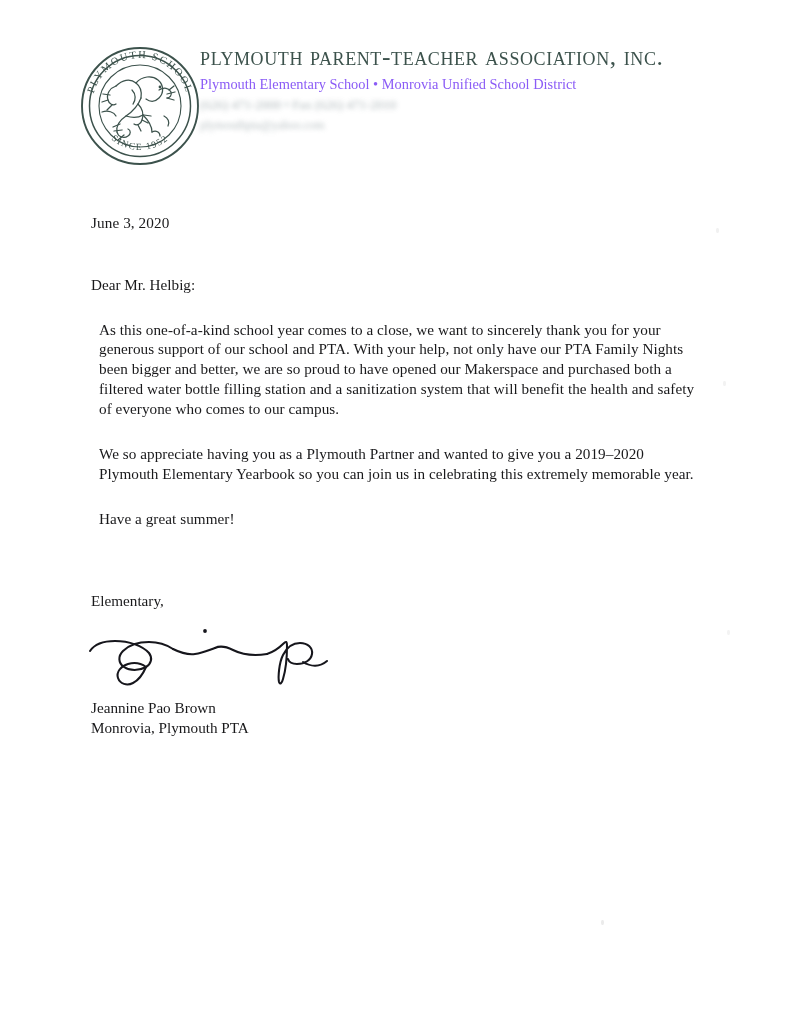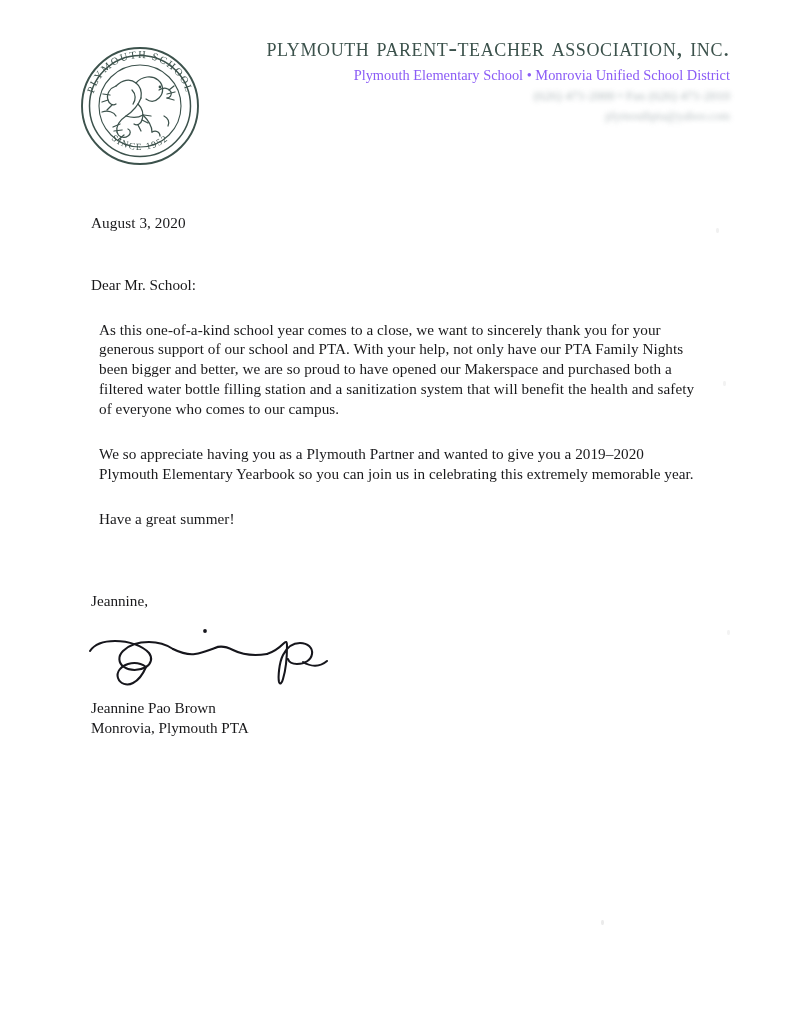--- a/index.html
+++ b/index.html
@@ -31,23 +31,23 @@
   .seal {
     position: absolute;
     left: 72px;
     top: 8px;
     width: 136px;
     height: 136px;
   }
   .masthead {
     position: absolute;
     left: 200px;
-    top: 5px;
+    top: 14px;
     width: 530px;
-    text-align: right;
+    text-align: left;
   }
   .org-title {
     font-family: "Liberation Serif", "DejaVu Serif", serif;
     font-size: 25.5px;
     letter-spacing: 0.6px;
     color: #3c524c;
     font-variant: small-caps;
     text-transform: lowercase;
     white-space: nowrap;
     line-height: 1.05;
@@ -186,32 +186,32 @@
     <div class="masthead">
       <div class="org-title">Plymouth Parent-Teacher Association, Inc.</div>
       <div class="org-sub">Plymouth Elementary School  •  Monrovia Unified School District</div>
       <div class="org-redacted">(626) 471-2000 • Fax (626) 471-2010</div>
       <div class="org-redacted email">plymouthpta@yahoo.com</div>
     </div>
   </div>
 
   <div class="body-wrap">
 
-    <div class="date-line">August 3, 2020</div>
-
-
-    <div class="salutation">Dear Mr. School:</div>
+    <div class="date-line">June 3, 2020</div>
+
+
+    <div class="salutation">Dear Mr. Helbig:</div>
 
     <p class="para">As this one-of-a-kind school year comes to a close, we want to sincerely thank you for your generous support of our school and PTA. With your help, not only have our PTA Family Nights been bigger and better, we are so proud to have opened our Makerspace and purchased both a filtered water bottle filling station and a sanitization system that will benefit the health and safety of everyone who comes to our campus.</p>
 
     <p class="para">We so appreciate having you as a Plymouth Partner and wanted to give you a 2019–2020 Plymouth Elementary Yearbook so you can join us in celebrating this extremely memorable year.</p>
 
     <p class="para">Have a great summer!</p>
 
-    <div class="sincerely">Jeannine,</div>
+    <div class="sincerely">Elementary,</div>
 
     <div class="sig-area">
       <svg class="sig-svg" width="250" height="74" viewBox="0 0 250 74" xmlns="http://www.w3.org/2000/svg">
         <g fill="none" stroke="#16161c" stroke-width="2.05" stroke-linecap="round" stroke-linejoin="round">
 
           <path d="M3,34 C7,28 16,24 28,24 C42,24 56,29 62,36 C66,41 64,47 59,50
                    C52,54 43,54 37,50 C31,46 31,39 36,34 C42,28 52,25 62,25
                    C72,25 80,28 86,32"></path>
           <path d="M59,50 C56,57 52,63 46,66 C40,69 33,67 31,61 C29,55 34,49 41,47
                    C48,45 55,47 59,50"></path>

